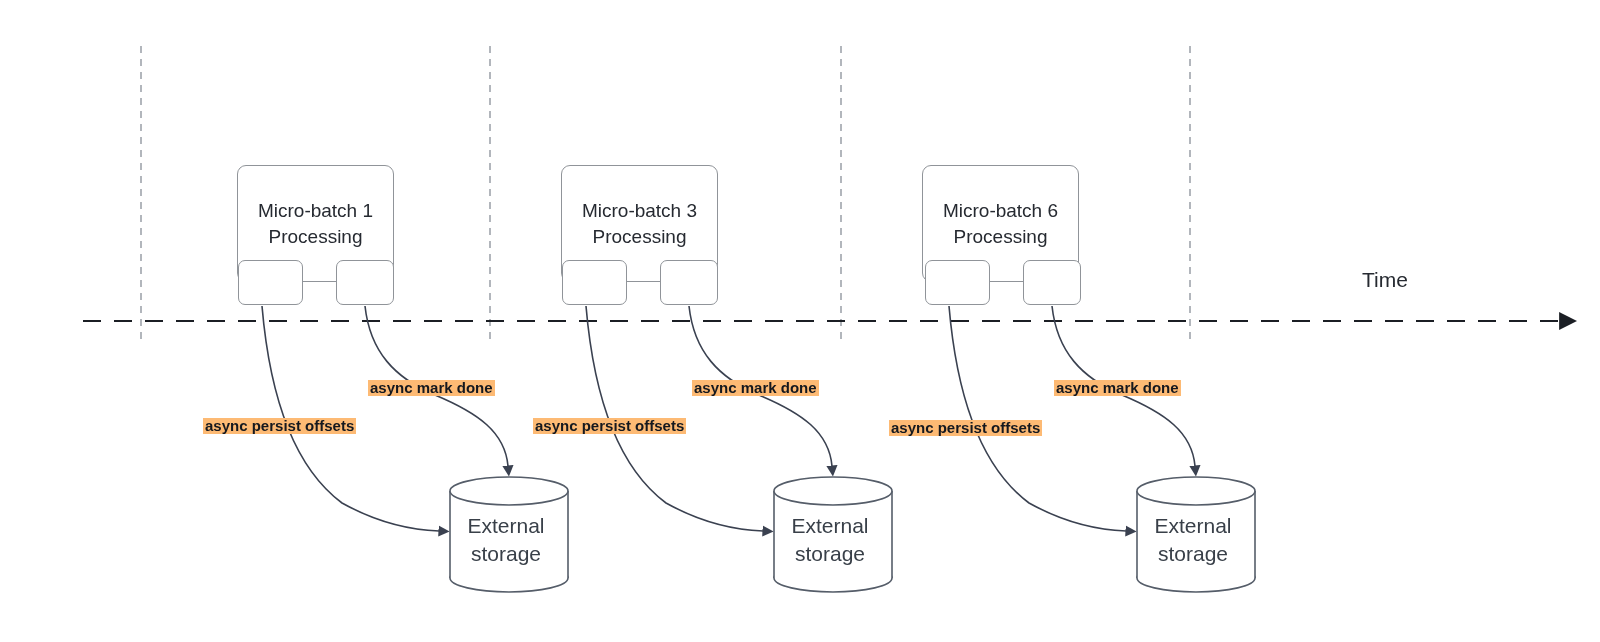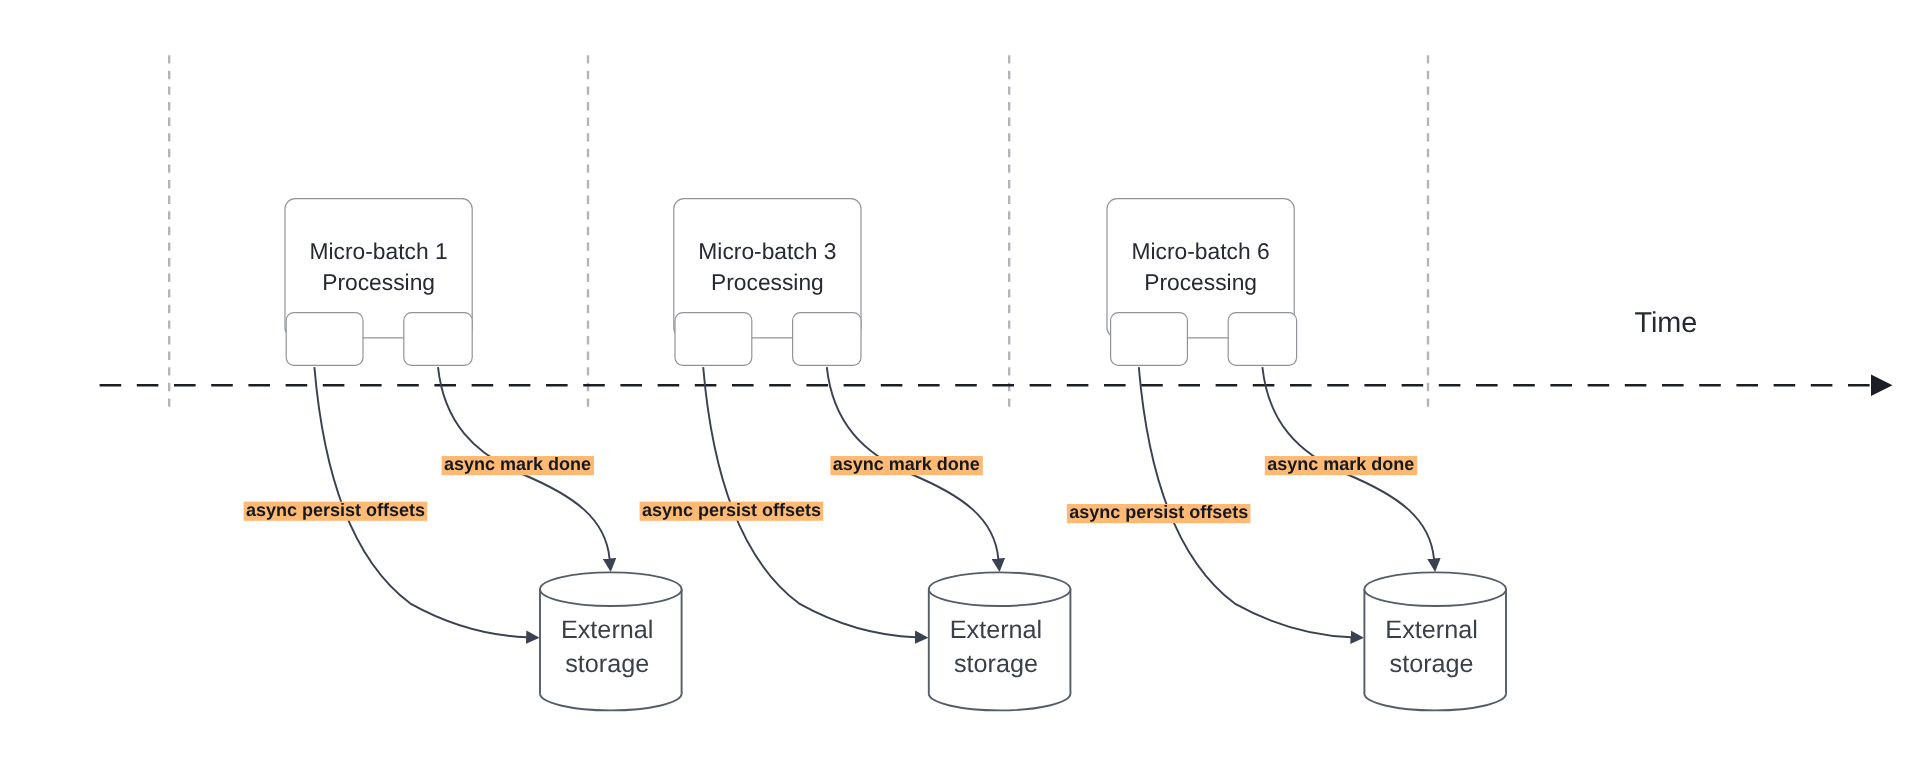--- a/index.html
+++ b/index.html
@@ -43,22 +43,22 @@
   .sbox.right { width: 58px; }
   .alabel {
     position: absolute; font-weight: 700; font-size: 15px; line-height: 16px;
     color: var(--label-text); background: #fdba74; padding: 0 2px; white-space: nowrap;
   }
   .cyl-text {
     position: absolute; top: 512px; width: 112px; text-align: center;
     font-size: 21px; line-height: 28px; color: var(--cylinder-text);
   }
   .time-label {
-    position: absolute; left: 1362px; top: 256px;
-    font-size: 24px; color: var(--box-text); white-space: nowrap;
+    position: absolute; left: 1362px; top: 268px;
+    font-size: 21px; color: var(--box-text); white-space: nowrap;
   }
 </style>
 </head>
 <body>
 
 <div class="canvas">
 
   <svg class="lines" width="1600" height="642" viewBox="0 0 1600 642">
     <defs>
       <marker id="arrowhead" viewBox="0 0 10 10" refX="0.5" refY="5" markerWidth="7" markerHeight="7" orient="auto">

